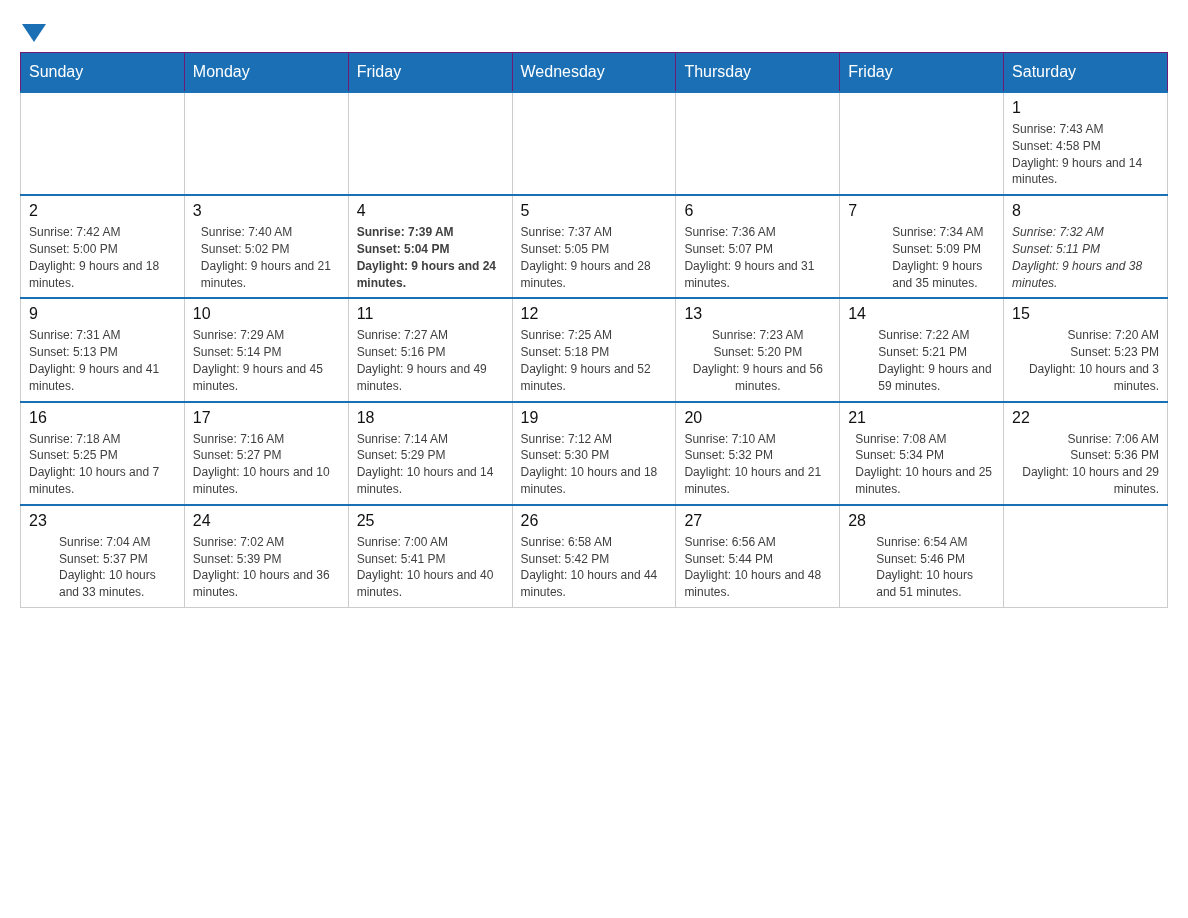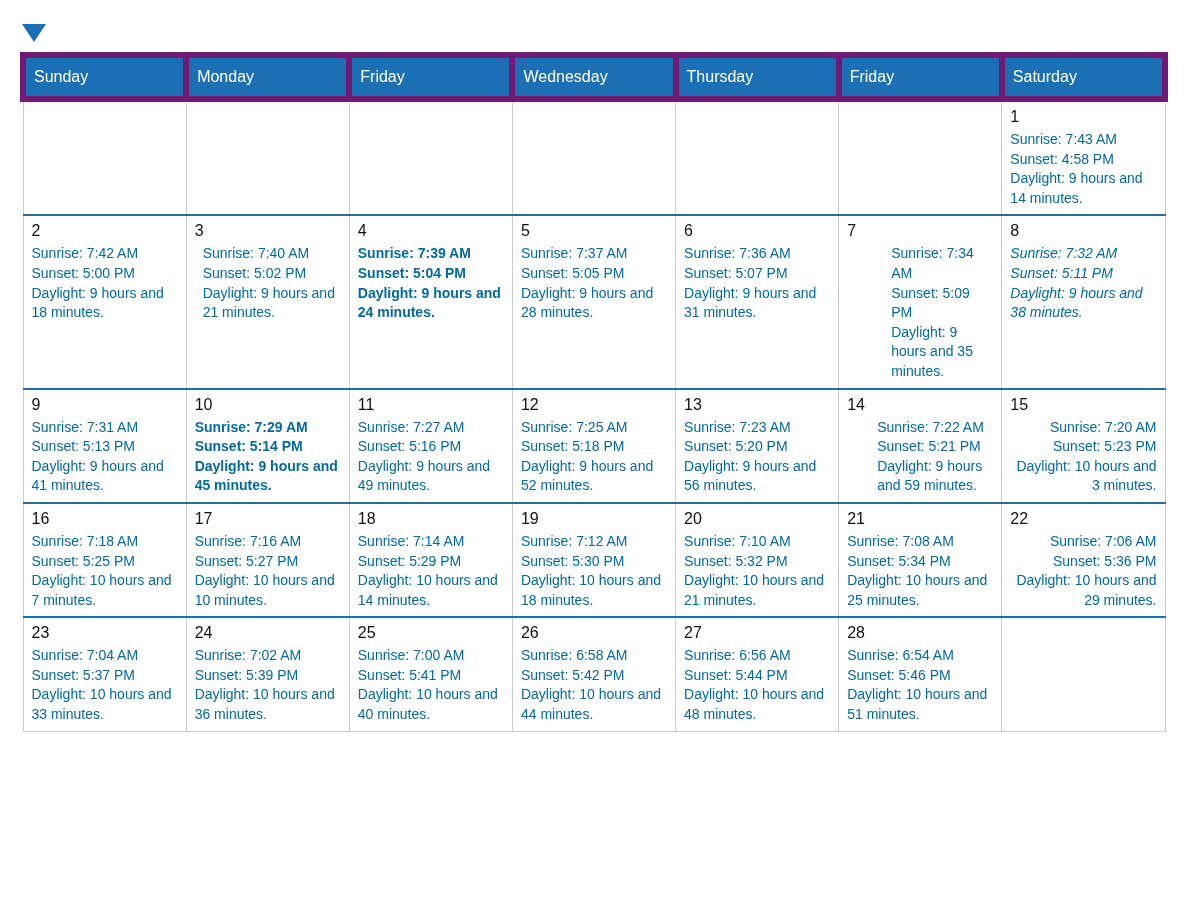--- a/index.html
+++ b/index.html
@@ -61,43 +61,43 @@
       width: 100%;
       border-collapse: collapse;
     }
     .calendar th {
       background: #1a6fb5;
       color: #fff;
       font-size: 16px;
       font-weight: normal;
       padding: 10px 8px;
       text-align: left;
-      border: 6px solid #701a75;
+      border: 1px solid #701a75;
     }
     .calendar td {
       vertical-align: top;
       border: 1px solid #ccc;
       padding: 6px 8px;
       width: calc(100% / 7);
       min-height: 110px;
       background: #fff;
     }
     .calendar tr td {
       border-top: 2px solid #1a6fb5;
     }
     .day-number {
       font-size: 16px;
       font-weight: normal;
       color: #111;
       display: block;
       margin-bottom: 4px;
     }
     .day-info {
-      font-size: 14px;
-      color: #0369a1;
+      font-size: 12px;
+      color: #404040;
       line-height: 1.4;
     }
   </style>
 </head>
 <body>
 
 <div class="header">
   <div class="logo">
     <div class="logo-top">
       <span class="logo-text-general"></span>
@@ -184,39 +184,39 @@
       </tr>
       <tr>
         <td>
           <span class="day-number">9</span>
           <div class="day-info" style="white-space: pre-line;">Sunrise: 7:31 AM
 Sunset: 5:13 PM
 Daylight: 9 hours and 41 minutes.</div>
         </td>
         <td>
           <span class="day-number">10</span>
-          <div class="day-info" style="white-space: pre-line; font-weight: bold;">Sunrise: 7:29 AM
+          <div class="day-info" style="white-space: pre-line;">Sunrise: 7:29 AM
 Sunset: 5:14 PM
 Daylight: 9 hours and 45 minutes.</div>
         </td>
         <td>
           <span class="day-number">11</span>
           <div class="day-info" style="white-space: pre-line;">Sunrise: 7:27 AM
 Sunset: 5:16 PM
 Daylight: 9 hours and 49 minutes.</div>
         </td>
         <td>
           <span class="day-number">12</span>
           <div class="day-info" style="white-space: pre-line;">Sunrise: 7:25 AM
 Sunset: 5:18 PM
 Daylight: 9 hours and 52 minutes.</div>
         </td>
         <td>
           <span class="day-number">13</span>
-          <div class="day-info" style="white-space: pre-line;">Sunrise: 7:23 AM
+          <div class="day-info" style="white-space: pre-line; text-align: center;">Sunrise: 7:23 AM
 Sunset: 5:20 PM
 Daylight: 9 hours and 56 minutes.</div>
         </td>
         <td>
           <span class="day-number">14</span>
           <div class="day-info" style="white-space: pre-line; margin-left: 30px;">Sunrise: 7:22 AM
 Sunset: 5:21 PM
 Daylight: 9 hours and 59 minutes.</div>
         </td>
         <td>
@@ -252,35 +252,35 @@
 Daylight: 10 hours and 18 minutes.</div>
         </td>
         <td>
           <span class="day-number">20</span>
           <div class="day-info" style="white-space: pre-line;">Sunrise: 7:10 AM
 Sunset: 5:32 PM
 Daylight: 10 hours and 21 minutes.</div>
         </td>
         <td>
           <span class="day-number">21</span>
-          <div class="day-info" style="white-space: pre-line;">Sunrise: 7:08 AM
+          <div class="day-info" style="white-space: pre-line; margin-left: 7px;">Sunrise: 7:08 AM
 Sunset: 5:34 PM
 Daylight: 10 hours and 25 minutes.</div>
         </td>
         <td>
           <span class="day-number">22</span>
           <div class="day-info" style="white-space: pre-line; text-align: right;">Sunrise: 7:06 AM
 Sunset: 5:36 PM
 Daylight: 10 hours and 29 minutes.</div>
         </td>
       </tr>
       <tr>
         <td>
           <span class="day-number">23</span>
-          <div class="day-info" style="white-space: pre-line;">Sunrise: 7:04 AM
+          <div class="day-info" style="white-space: pre-line; margin-left: 30px;">Sunrise: 7:04 AM
 Sunset: 5:37 PM
 Daylight: 10 hours and 33 minutes.</div>
         </td>
         <td>
           <span class="day-number">24</span>
           <div class="day-info" style="white-space: pre-line;">Sunrise: 7:02 AM
 Sunset: 5:39 PM
 Daylight: 10 hours and 36 minutes.</div>
         </td>
         <td>
@@ -296,20 +296,20 @@
 Daylight: 10 hours and 44 minutes.</div>
         </td>
         <td>
           <span class="day-number">27</span>
           <div class="day-info" style="white-space: pre-line;">Sunrise: 6:56 AM
 Sunset: 5:44 PM
 Daylight: 10 hours and 48 minutes.</div>
         </td>
         <td>
           <span class="day-number">28</span>
-          <div class="day-info" style="white-space: pre-line;">Sunrise: 6:54 AM
+          <div class="day-info" style="white-space: pre-line; margin-left: 28px;">Sunrise: 6:54 AM
 Sunset: 5:46 PM
 Daylight: 10 hours and 51 minutes.</div>
         </td>
         <td></td>
       </tr>
     </tbody>
 </table>
 
 </body></html>

